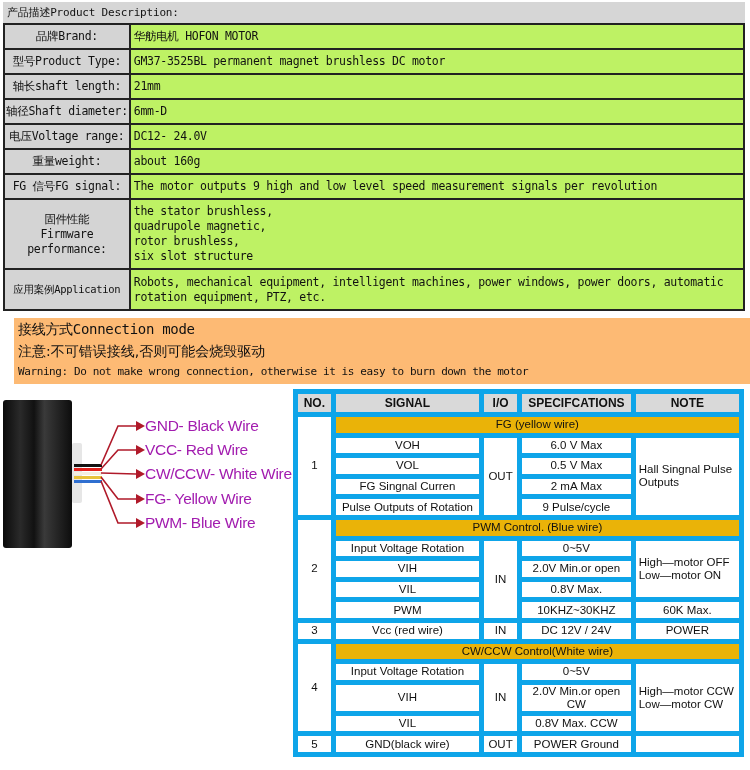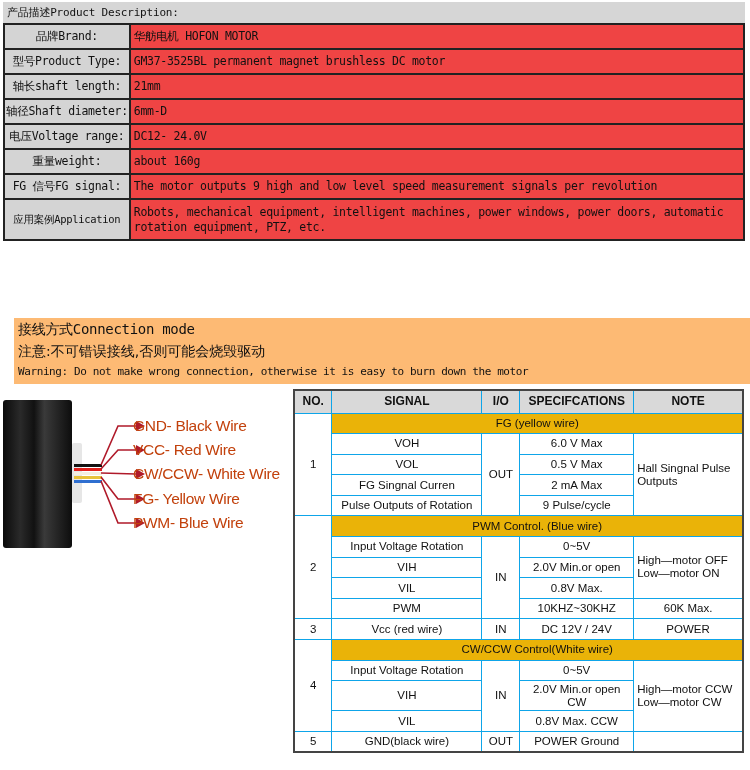--- a/index.html
+++ b/index.html
@@ -17,21 +17,21 @@
     border-collapse: collapse; border: 2px solid #222;
   }
   .desc-table td {
     border: 2px solid #222; font-size: 11.5px; padding: 0 3px;
     font-family: "DejaVu Sans Mono", "Liberation Mono", monospace;
     letter-spacing: -0.3px; line-height: 15px; vertical-align: middle;
   }
   .desc-table td.k {
     width: 121px; background: #d4d4d4; text-align: center; white-space: nowrap; padding: 0 1px;
   }
-  .desc-table td.v { background: #ef4444; margin-left: 48px; }
+  .desc-table td.v { background: #bef264; margin-left: 48px; }
   .desc-table tr.r1 td { height: 25px; }
   .desc-table tr.r-multi td { height: 70px; }
   .desc-table tr.r-app td { height: 41px; }
 
   
   .conn-box {
     position: absolute; left: 14px; top: 318px; width: 742px; height: 66px;
     background: #fdba74; padding-left: 4px;
   }
   .conn-title { font-size: 14px; line-height: 22px; height: 22px; font-family: "DejaVu Sans Mono", "Liberation Mono", monospace; letter-spacing: -0.3px; }
@@ -44,33 +44,33 @@
     position: absolute; left: 3px; top: 12px; width: 69px; height: 148px;
     background: linear-gradient(90deg, #0a0a0a 0%, #2a2a2a 25%, #111 45%, #3a3a3a 60%, #0d0d0d 100%);
     border-radius: 3px;
   }
   .motor-cap {
     position: absolute; left: 72px; top: 55px; width: 10px; height: 60px;
     background: #e6e6e6; border-radius: 2px;
   }
   .wire { position: absolute; left: 74px; height: 3px; width: 28px; }
   .wire-label {
-    position: absolute; left: 133px; font-family: "Liberation Sans", "DejaVu Sans", sans-serif;
-    font-size: 15.5px; color: #c2410c; white-space: nowrap; letter-spacing: -0.3px;
+    position: absolute; left: 145px; font-family: "Liberation Sans", "DejaVu Sans", sans-serif;
+    font-size: 15.5px; color: #a21caf; white-space: nowrap; letter-spacing: -0.3px;
   }
   .motor-svg { position: absolute; left: 0; top: 0; }
 
   
   .sig-table {
     position: absolute; left: 293px; top: 389px; width: 451px;
     border-collapse: collapse; font-family: "Liberation Sans", "DejaVu Sans", sans-serif;
     font-size: 11.5px; border: 2px solid #444;
   }
   .sig-table td, .sig-table th {
-    border: 1px solid #0ea5e9; text-align: center; vertical-align: middle; padding: 0 2px;
+    border: 5px solid #0ea5e9; text-align: center; vertical-align: middle; padding: 0 2px;
     height: 20.6px; line-height: 13px; color: #111;
   }
   .sig-table th { background: #d9d9d9; font-weight: bold; font-size: 12px; height: 23px; }
   .sig-table td.group { background: #eab308; }
   .sig-table td.note-left { text-align: left; padding-left: 3px; }
   .sig-table td.tall { height: 30px; }
   .c-no { width: 38px; } .c-sig { width: 151px; } .c-io { width: 38px; margin-top: 35px; }
   .c-spec { width: 114px; } .c-note { width: 110px; }
 </style>
 </head>
@@ -100,20 +100,33 @@
     <td class="k">电压Voltage range:</td>
     <td class="v">DC12- 24.0V</td>
   </tr>
   <tr class="r1">
     <td class="k">重量weight:</td>
     <td class="v">about 160g</td>
   </tr>
   <tr class="r1">
     <td class="k">FG 信号FG signal:</td>
     <td class="v">The motor outputs 9 high and low level speed measurement signals per revolution</td>
+  </tr>
+  <tr class="r-multi">
+    <td class="k" style="font-family:'DejaVu Sans Mono','Liberation Mono',monospace;">
+      <div>固件性能</div>
+      <div>Firmware</div>
+      <div>performance:</div>
+    </td>
+    <td class="v">
+      <div>the stator brushless,</div>
+      <div>quadrupole magnetic,</div>
+      <div>rotor brushless,</div>
+      <div>six slot structure</div>
+    </td>
   </tr>
   <tr class="r-app">
     <td class="k" style="font-size:10.5px;">应用案例Application</td>
     <td class="v">
       <div>Robots, mechanical equipment, intelligent machines, power windows, power doors, automatic</div>
       <div>rotation equipment, PTZ, etc.</div>
     </td>
   </tr>
 </tbody>
   </table>

